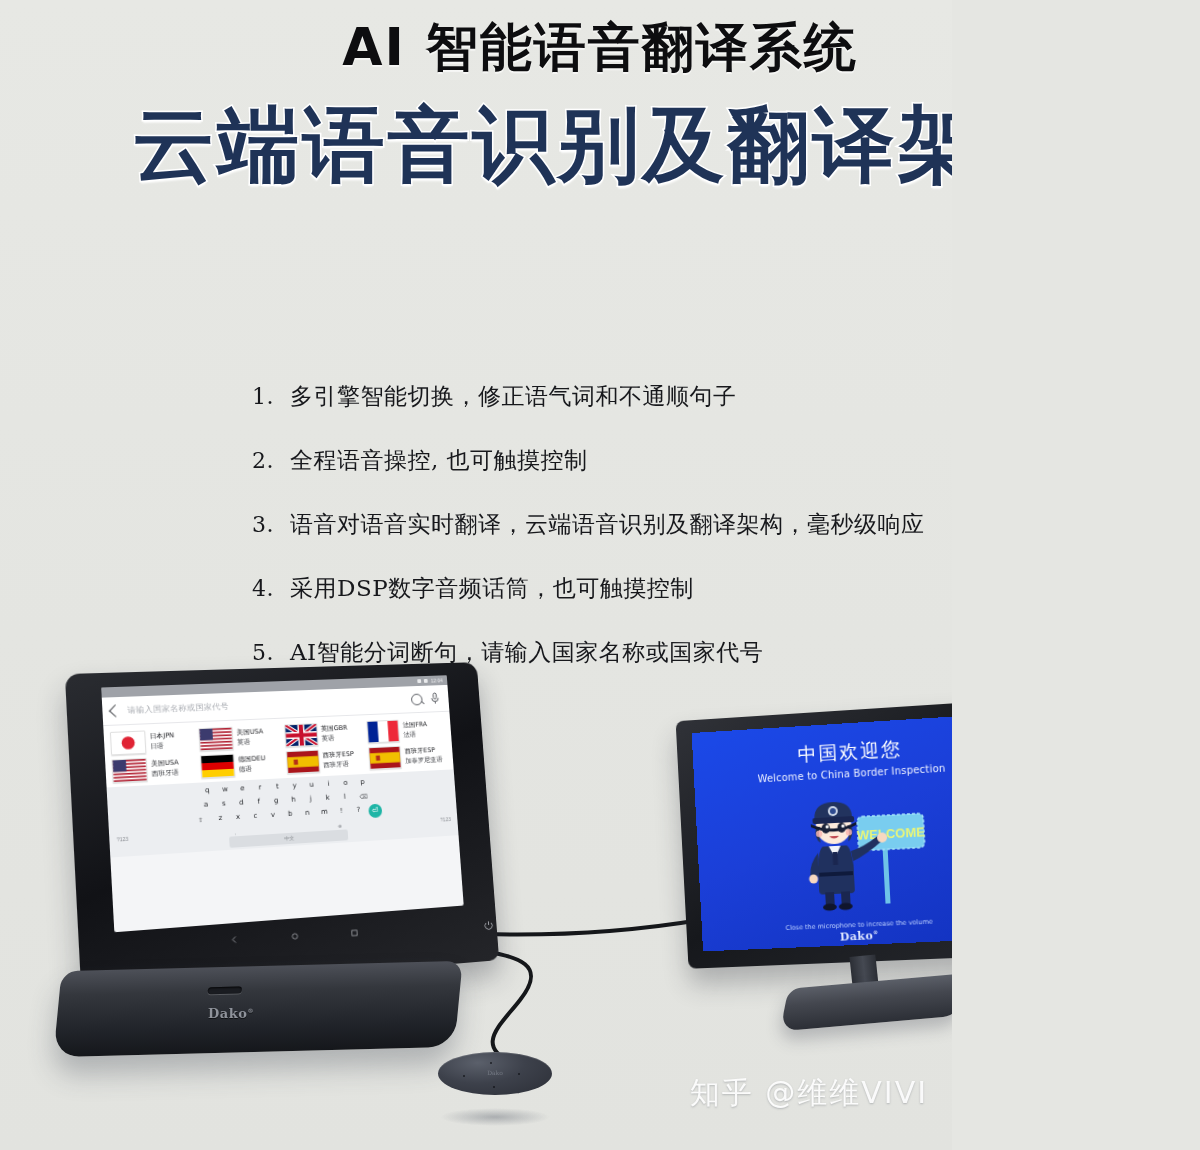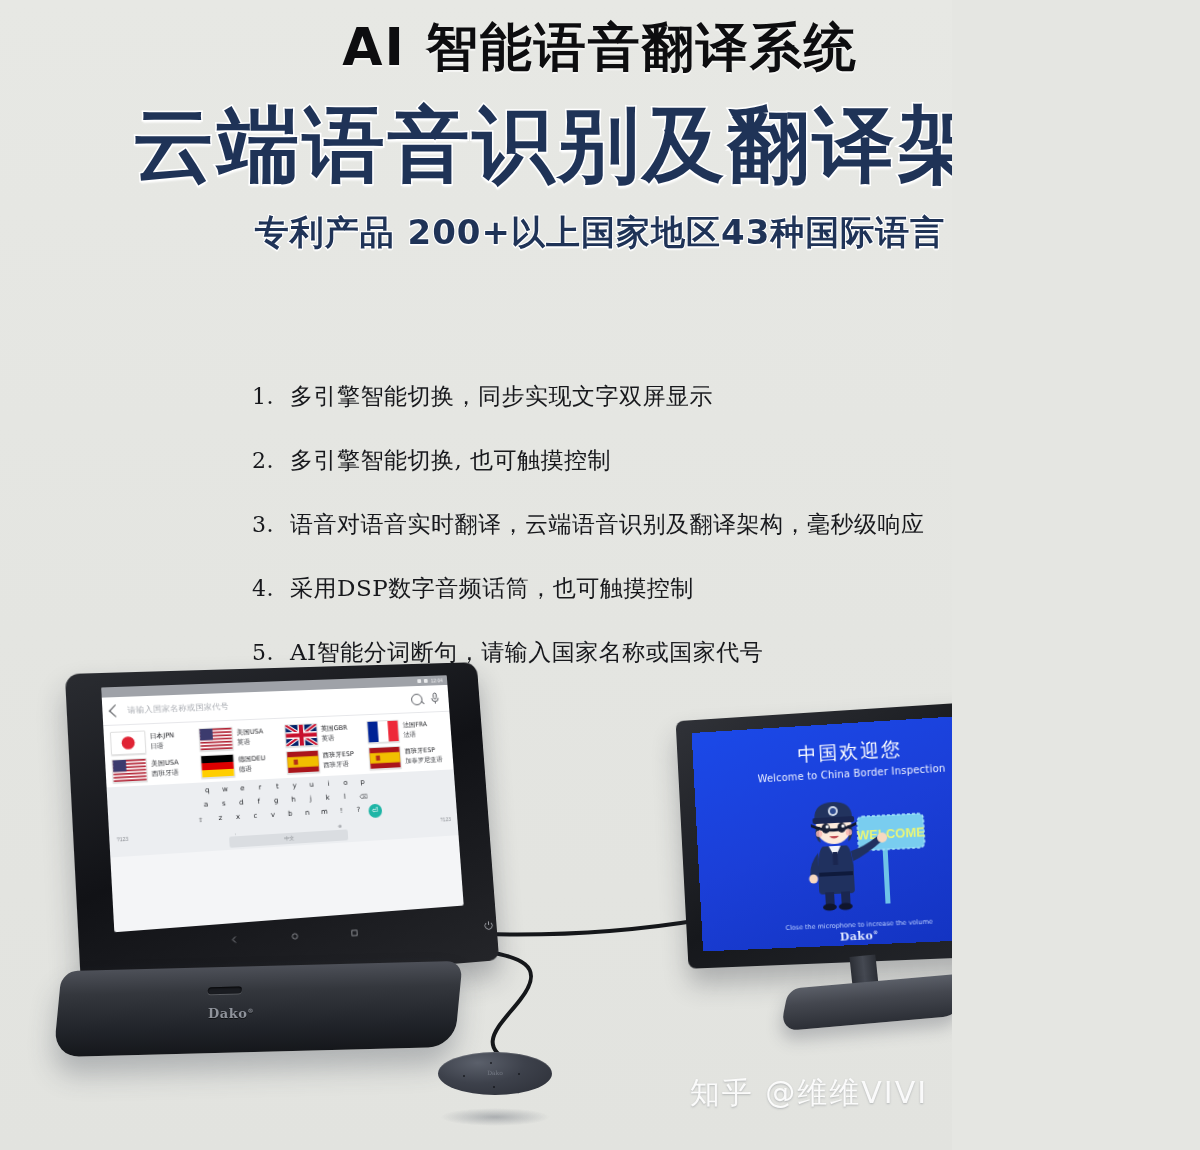--- a/index.html
+++ b/index.html
@@ -244,31 +244,30 @@
   }
 </style>
 </head>
 <body>
 
 <div class="poster">
 
   <div class="headline-block">
     <div class="title-main">AI 智能语音翻译系统</div>
     <div class="title-hero">云端语音识别及翻译架构</div>
-    <div class="title-sub">专利产品  200+以上国家地区43种国际语言</div>
   </div>
 
   <ol class="feature-list">
     <li class="feature-item">
       <span class="feature-num">1.</span>
-      <span class="feature-text">多引擎智能切换，同步实现文字双屏显示</span>
+      <span class="feature-text">多引擎智能切换，修正语气词和不通顺句子</span>
     </li>
     <li class="feature-item">
       <span class="feature-num">2.</span>
-      <span class="feature-text">多引擎智能切换, 也可触摸控制</span>
+      <span class="feature-text">全程语音操控, 也可触摸控制</span>
     </li>
     <li class="feature-item">
       <span class="feature-num">3.</span>
       <span class="feature-text">语音对语音实时翻译，云端语音识别及翻译架构，毫秒级响应</span>
     </li>
     <li class="feature-item">
       <span class="feature-num">4.</span>
       <span class="feature-text">采用DSP数字音频话筒，也可触摸控制</span>
     </li>
     <li class="feature-item">

